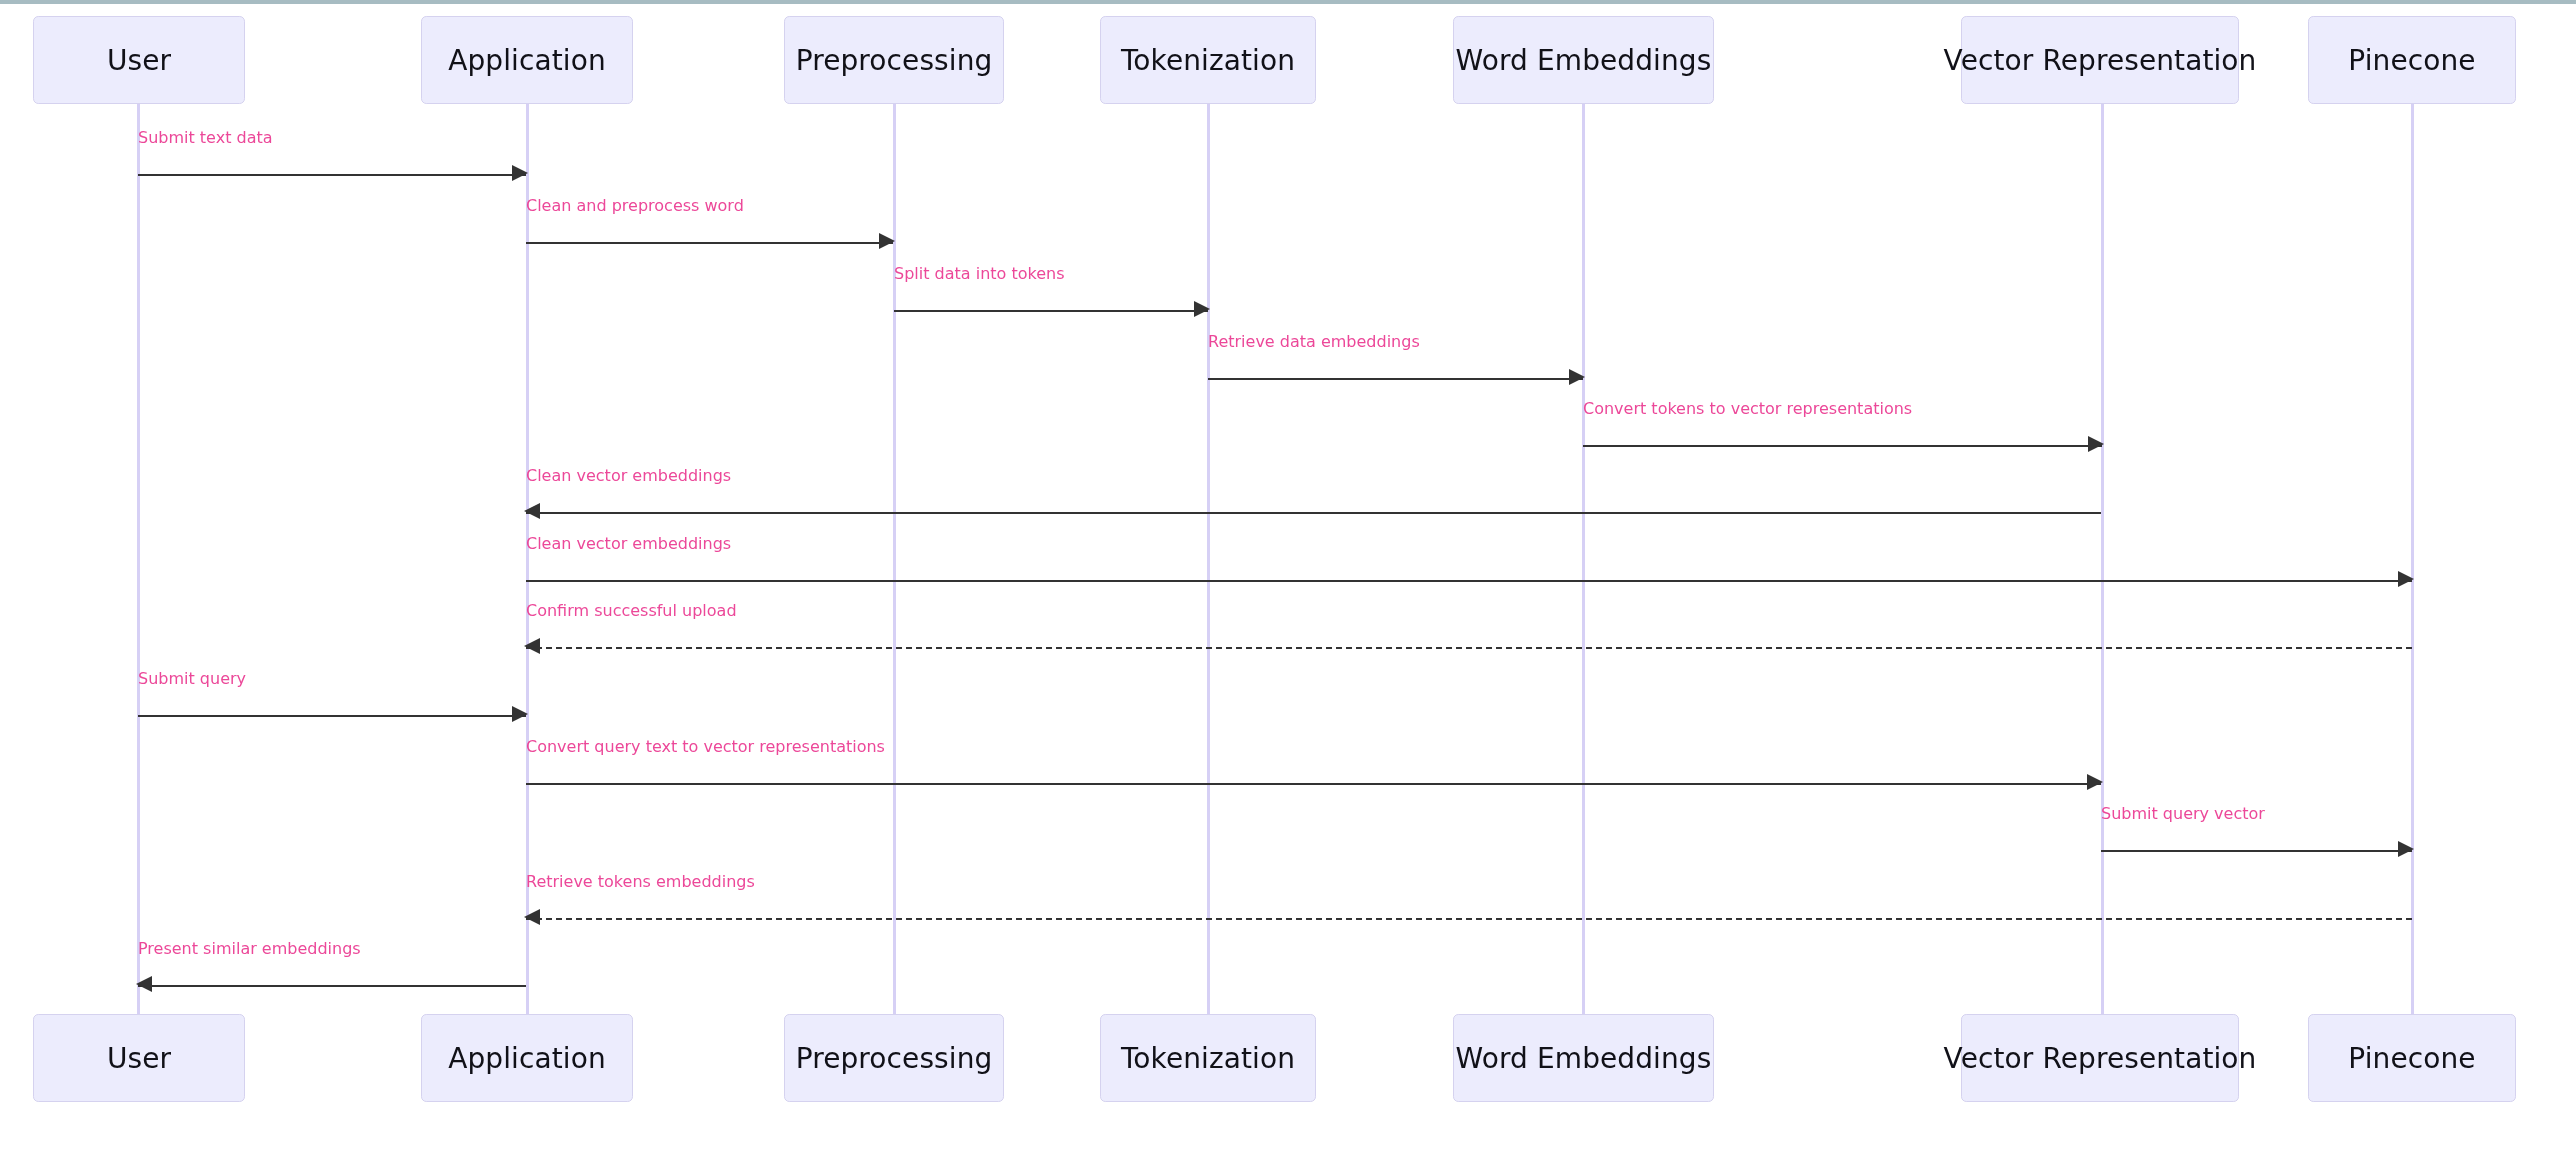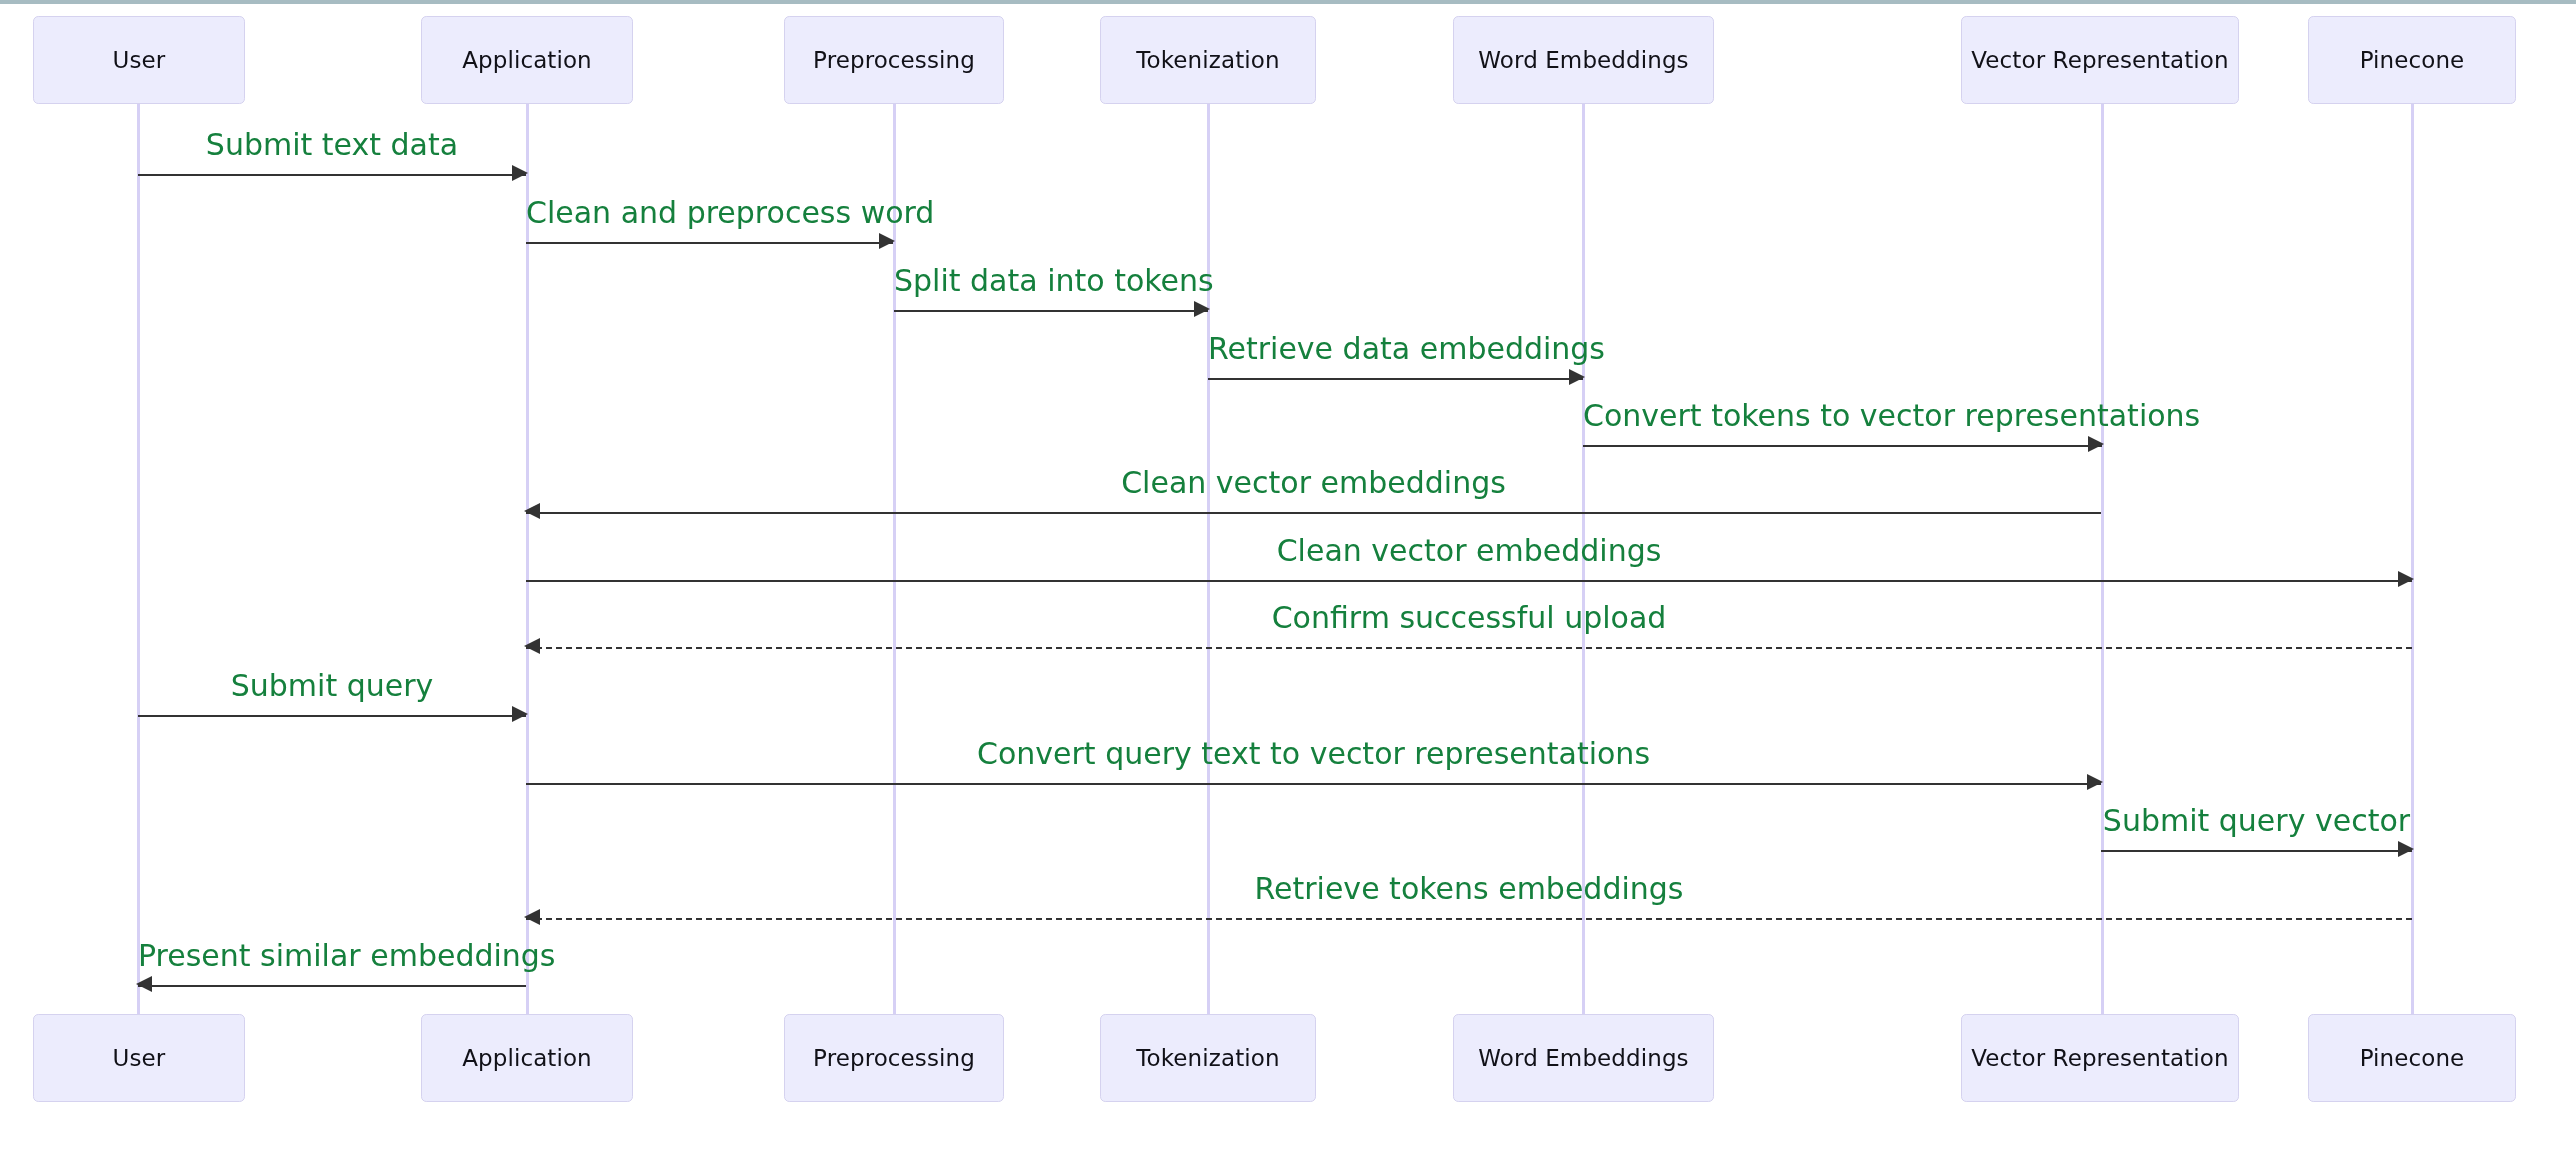--- a/index.html
+++ b/index.html
@@ -22,21 +22,21 @@
     position:absolute;width:2.6px;background:#d6d0f5;
   }
   .actor-box{
     position:absolute;
     background:#ececfd;
     border:1.8px solid #d5d2ef;
     border-radius:5.3px;
     box-sizing:border-box;
     display:flex;align-items:center;justify-content:center;
     color:#111118;
-    font-size:23px;
+    font-size:28px;
     letter-spacing:0.1px;
     white-space:nowrap;
   }
   .msg{
     position:absolute;
     height:0;
   }
   .msg .line{
     position:absolute;
     left:0;top:0;
@@ -58,23 +58,22 @@
     border-left:16.7px solid #333333;
   }
   .msg.left .head{
     left:-1.8px;
     border-right:16.7px solid #333333;
   }
   .msg .label{
     position:absolute;
     top:-44px;
     width:100%;
-    text-align:center;
-    font-size:30px;
-    color:#15803d;
+    font-size:16px;
+    color:#ec4899;
     white-space:nowrap;
     line-height:1;
   }
 </style>
 </head>
 <body>
 
 <div id="topbar"></div>
 
 <div id="canvas">

